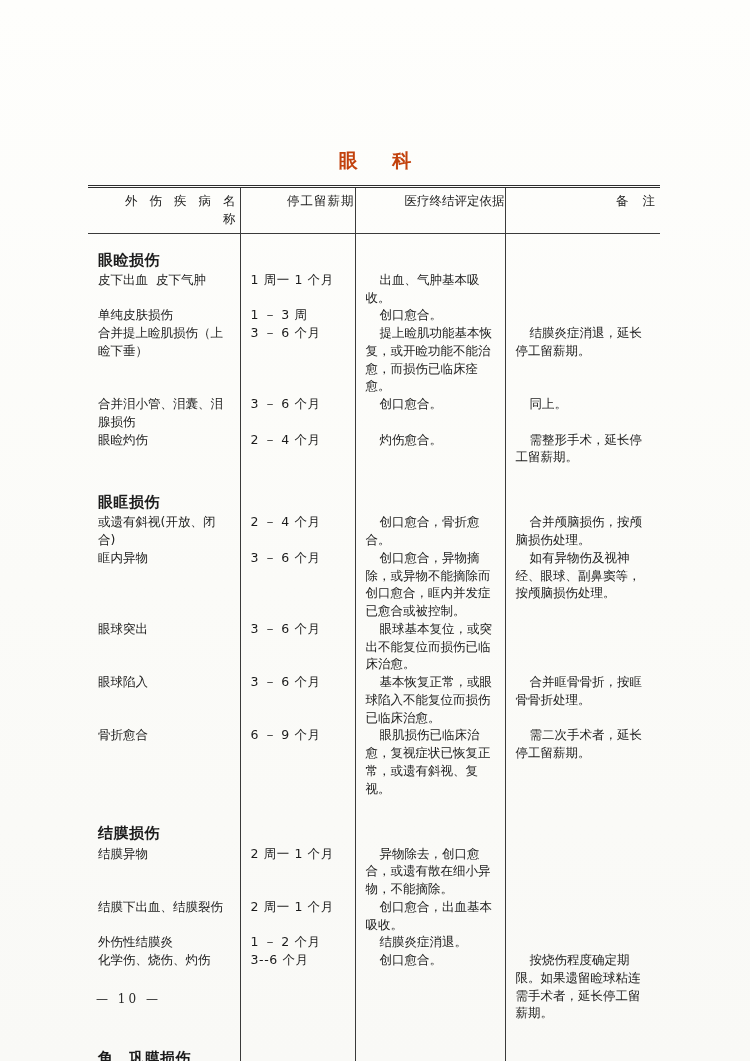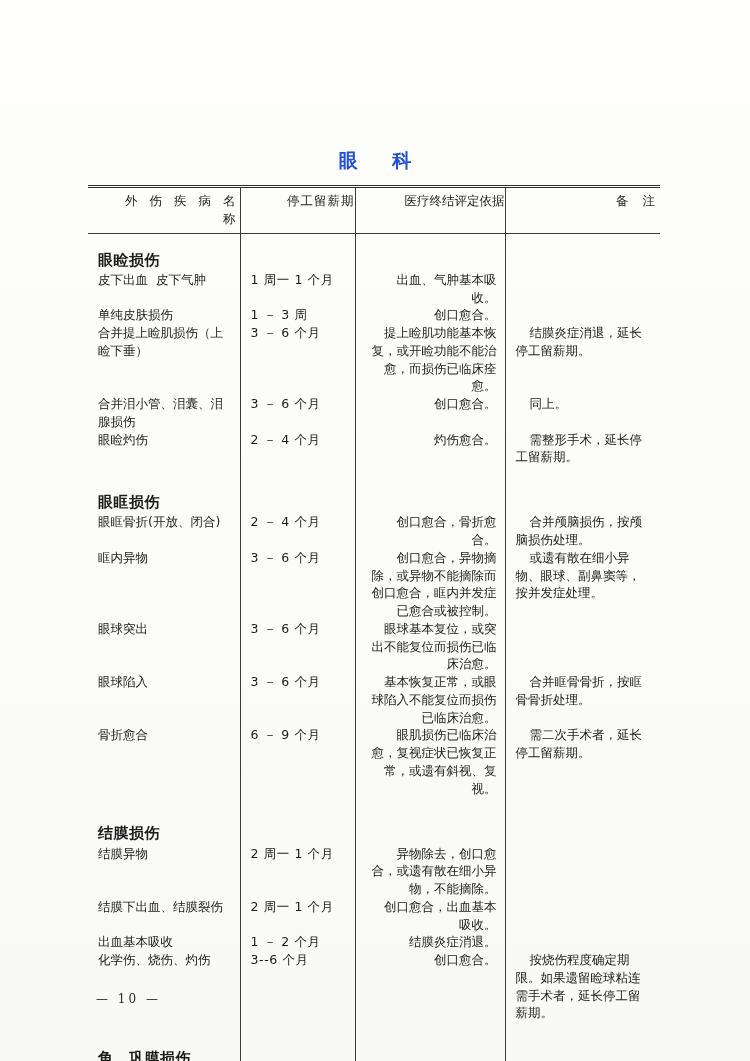--- a/index.html
+++ b/index.html
@@ -30,21 +30,21 @@
   .doc-title {
     position: absolute;
     top: 148px;
     left: 0;
     width: 750px;
     text-align: center;
     font-size: 19px;
     font-weight: bold;
     letter-spacing: 14px;
     text-indent: 14px;
-    color: #1d4ed8;
+    color: #c2410c;
   }
 
   .table-wrap {
     position: absolute;
     left: 88px;
     top: 185px;
     width: 572px;
   }
 
   table.doc-table {
@@ -99,21 +99,21 @@
     margin-top: 16px;
   }
   .grp.tight { padding-top: 2px; }
 
   .item {
     padding-left: 14px;
     white-space: pre-wrap;
   }
 
   .dur { padding-left: 12px; letter-spacing: 0.6px; white-space: pre; }
-  .desc { text-indent: 14px; text-align: right; }
+  .desc { text-indent: 14px; }
   .note { text-indent: 14px; }
 
   .spacer { height: 10px; }
 
   .page-num {
     position: absolute;
     left: 96px;
     top: 992px;
     font-size: 12px;
     letter-spacing: 3px;
@@ -253,21 +253,21 @@
             </td>
             <td>
               <div class="cellpad"></div>
             </td>
             <td>
               <div class="cellpad"></div>
             </td>
           </tr>
           <tr class="body-row">
             <td>
-              <div class="cellpad item">眼眶骨折(开放、闭合)</div>
+              <div class="cellpad item">或遗有斜视(开放、闭合)</div>
             </td>
             <td>
               <div class="cellpad dur">2 － 4 个月</div>
             </td>
             <td>
               <div class="cellpad desc">创口愈合，骨折愈合。</div>
             </td>
             <td>
               <div class="cellpad note">合并颅脑损伤，按颅脑损伤处理。</div>
             </td>
@@ -276,21 +276,21 @@
             <td>
               <div class="cellpad item">眶内异物</div>
             </td>
             <td>
               <div class="cellpad dur">3 － 6 个月</div>
             </td>
             <td>
               <div class="cellpad desc">创口愈合，异物摘除，或异物不能摘除而创口愈合，眶内并发症已愈合或被控制。</div>
             </td>
             <td>
-              <div class="cellpad note">或遗有散在细小异物、眼球、副鼻窦等，按并发症处理。</div>
+              <div class="cellpad note">如有异物伤及视神经、眼球、副鼻窦等，按颅脑损伤处理。</div>
             </td>
           </tr>
           <tr class="body-row">
             <td>
               <div class="cellpad item">眼球突出</div>
             </td>
             <td>
               <div class="cellpad dur">3 － 6 个月</div>
             </td>
             <td>
@@ -379,21 +379,21 @@
             </td>
             <td>
               <div class="cellpad desc">创口愈合，出血基本吸收。</div>
             </td>
             <td>
               <div class="cellpad note"></div>
             </td>
           </tr>
           <tr class="body-row">
             <td>
-              <div class="cellpad item">出血基本吸收</div>
+              <div class="cellpad item">外伤性结膜炎</div>
             </td>
             <td>
               <div class="cellpad dur">1 － 2 个月</div>
             </td>
             <td>
               <div class="cellpad desc">结膜炎症消退。</div>
             </td>
             <td>
               <div class="cellpad note"></div>
             </td>

